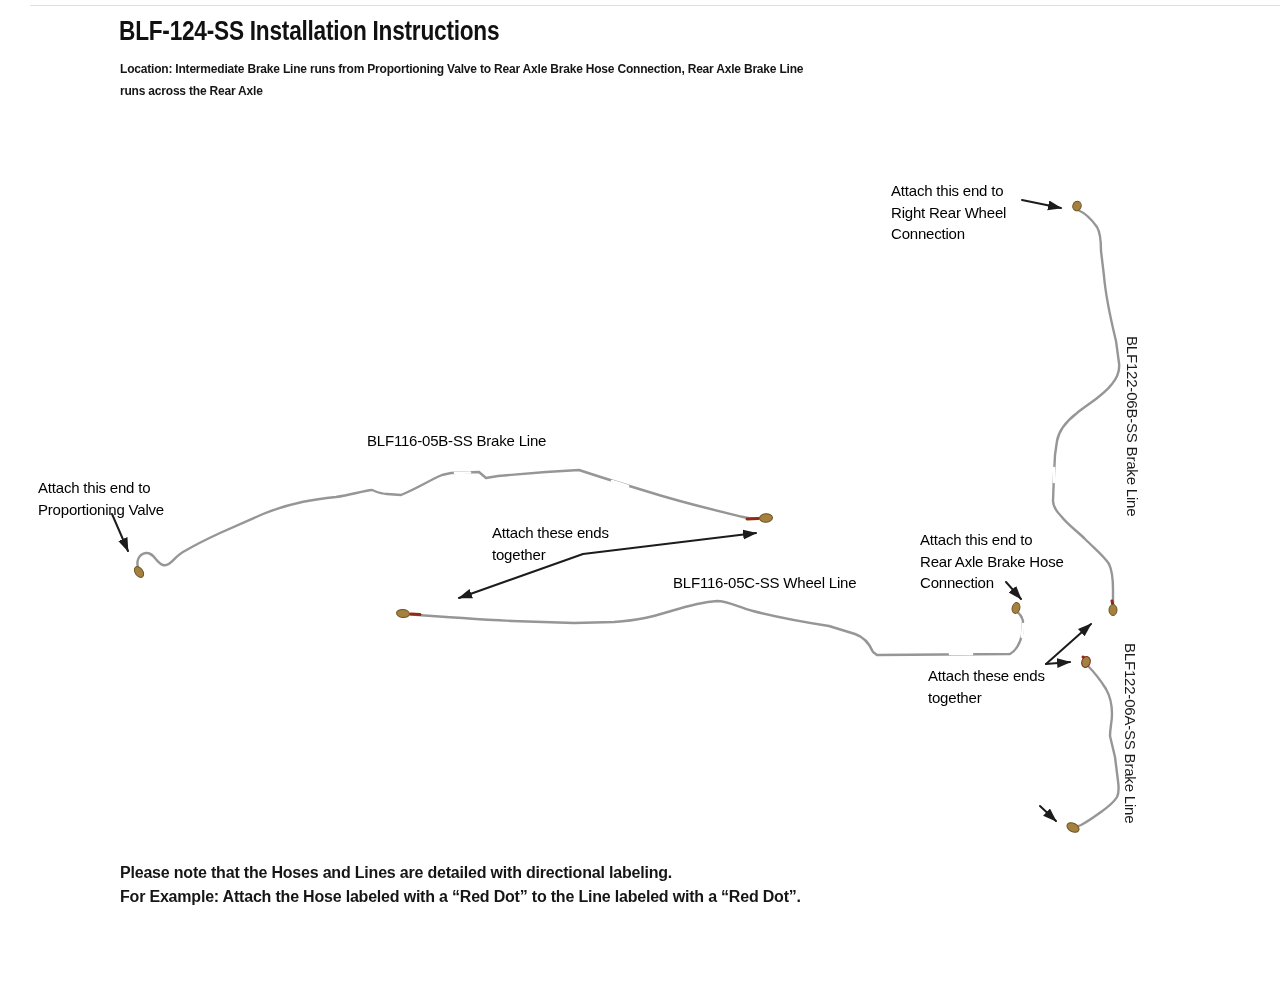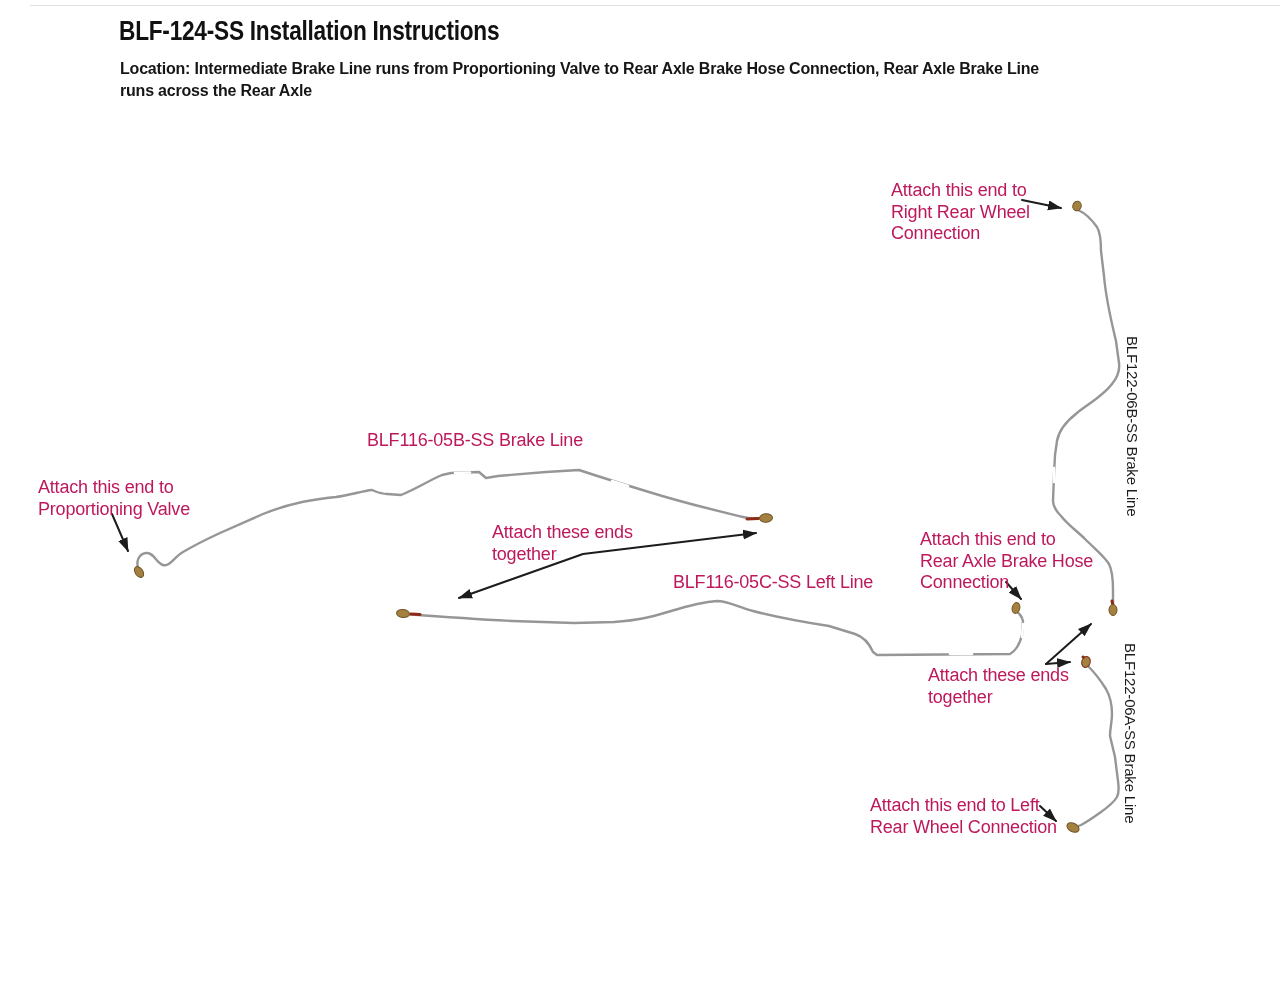--- a/index.html
+++ b/index.html
@@ -6,29 +6,29 @@
   .stage{
     position:relative;width:1280px;height:989px;background:#ffffff;
     font-family:"Liberation Sans", sans-serif;color:#1a1a1a;overflow:hidden;
   }
   .abs{position:absolute;}
   .title{
     font-size:27px;font-weight:bold;color:#111;white-space:nowrap;
     transform:scaleX(0.84);transform-origin:0 0;letter-spacing:-0.3px;
   }
   .b16{
-    font-size:16px;font-weight:bold;line-height:22px;color:#161616;
+    font-size:12px;font-weight:bold;line-height:22px;color:#161616;
     white-space:pre-line;letter-spacing:-0.2px;
   }
   .note{
     font-size:16px;font-weight:bold;line-height:24px;color:#161616;
     white-space:pre-line;letter-spacing:-0.2px;
   }
   .dlabel{
-    font-size:18px;line-height:21.5px;color:#be185d;white-space:pre-line;
+    font-size:15px;line-height:21.5px;color:#000000;white-space:pre-line;
     letter-spacing:-0.2px;
   }
   .vlabel{
     font-size:15px;line-height:19px;color:#1d1d1d;white-space:nowrap;
     transform:rotate(90deg);transform-origin:0 0;letter-spacing:-0.2px;
   }
   svg{position:absolute;left:0;top:0;}
 </style>
 </head>
 <body>
@@ -103,33 +103,33 @@
       <path marker-end="url(#ah)" d="M 1046 664 L 1070 662"></path>
       <path marker-end="url(#ah)" d="M 1040 806 L 1056 821"></path>
     </g>
   </svg>
 
   <div class="abs title" style="left:119px;top:16px;">BLF-124-SS Installation Instructions</div>
   <div class="abs b16" style="left:120px;top:58px;width:1010px;">Location: Intermediate Brake Line runs from Proportioning Valve to Rear Axle Brake Hose Connection, Rear Axle Brake Line
 runs across the Rear Axle</div>
 
   <div class="abs dlabel" style="left:367px;top:430px;">BLF116-05B-SS Brake Line</div>
-  <div class="abs dlabel" style="left:673px;top:572px;">BLF116-05C-SS Left Line</div>
+  <div class="abs dlabel" style="left:673px;top:572px;">BLF116-05C-SS Wheel Line</div>
   <div class="abs vlabel" style="left:1142px;top:336px;">BLF122-06B-SS Brake Line</div>
   <div class="abs vlabel" style="left:1140px;top:643px;">BLF122-06A-SS Brake Line</div>
 
   <div class="abs dlabel" style="left:38px;top:477px;">Attach this end to
 Proportioning Valve</div>
   <div class="abs dlabel" style="left:891px;top:180px;">Attach this end to
 Right Rear Wheel
 Connection</div>
   <div class="abs dlabel" style="left:492px;top:522px;">Attach these ends
 together</div>
   <div class="abs dlabel" style="left:920px;top:529px;">Attach this end to
 Rear Axle Brake Hose
 Connection</div>
   <div class="abs dlabel" style="left:928px;top:665px;">Attach these ends
 together</div>
-  <div class="abs dlabel" style="left:870px;top:795px;">Attach this end to Left
-Rear Wheel Connection</div>
 
+  <div class="abs note" style="left:120px;top:861px;width:900px;">Please note that the Hoses and Lines are detailed with directional labeling.
+For Example: Attach the Hose labeled with a “Red Dot” to the Line labeled with a “Red Dot”.</div>
 
 </div>
 
 </body></html>

